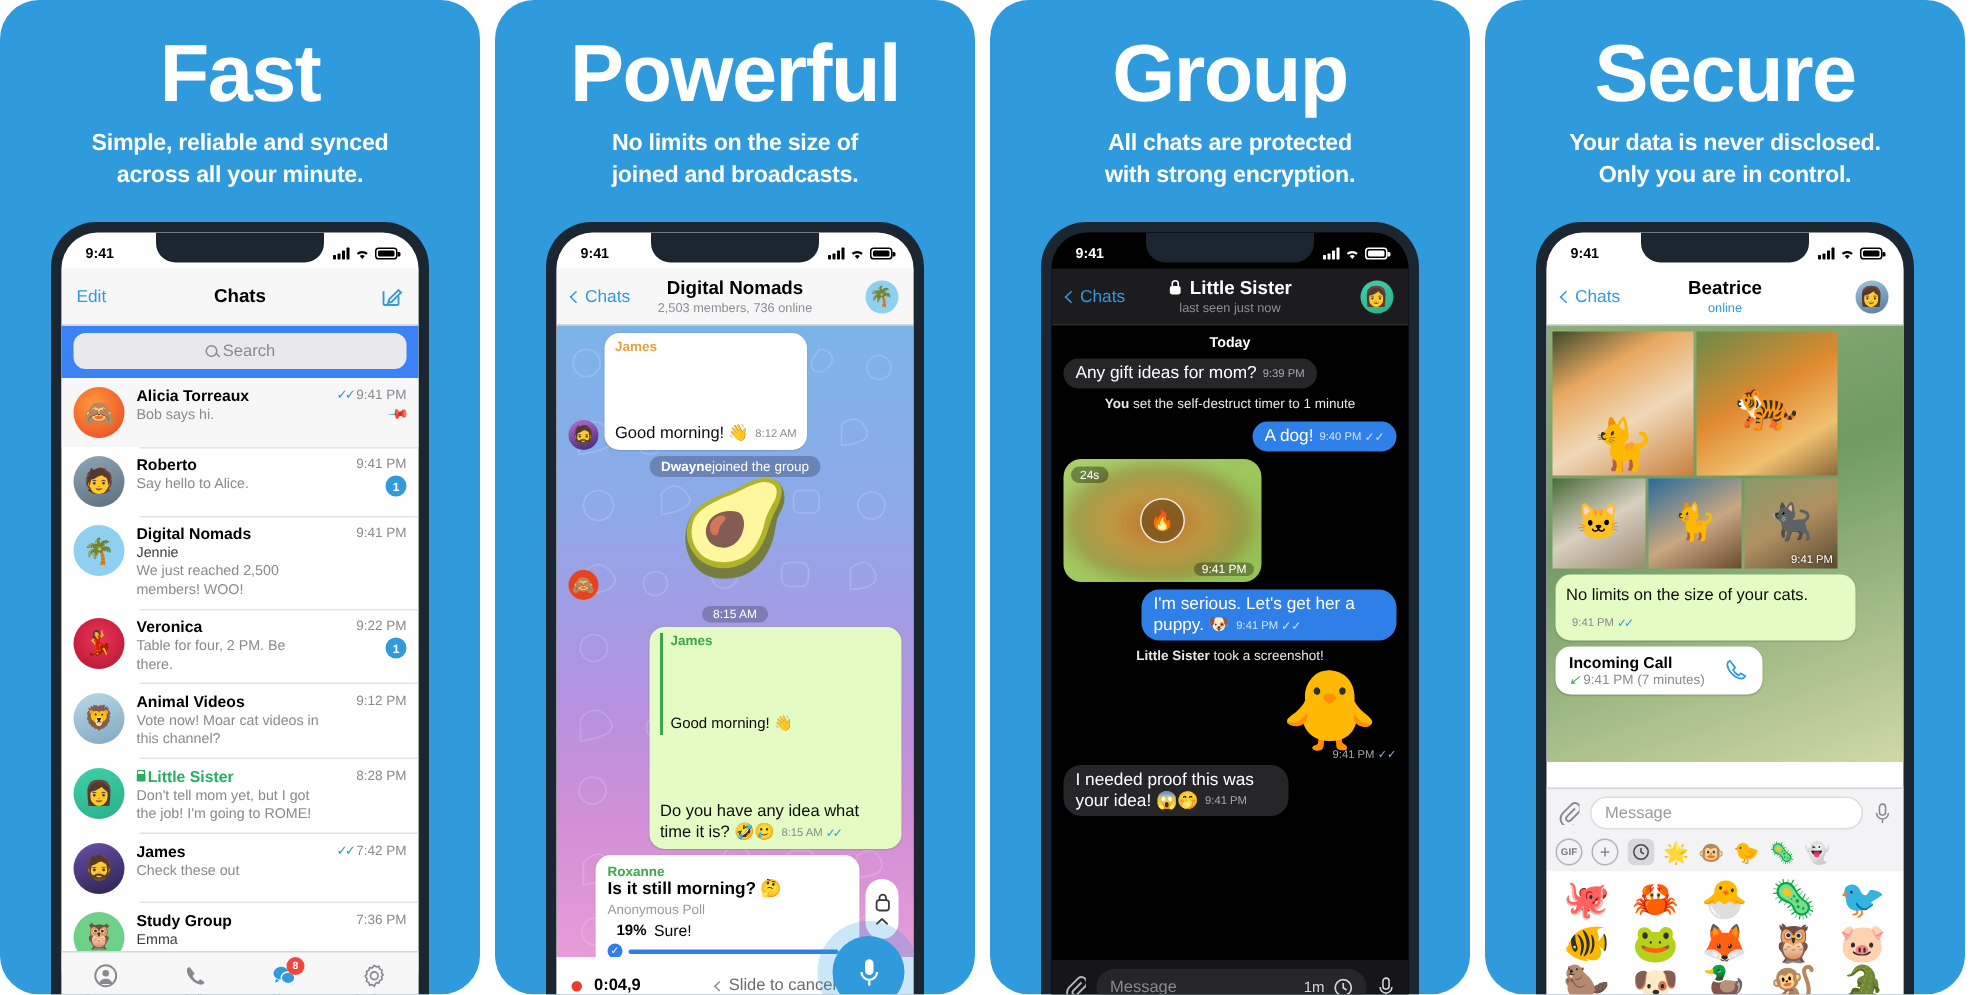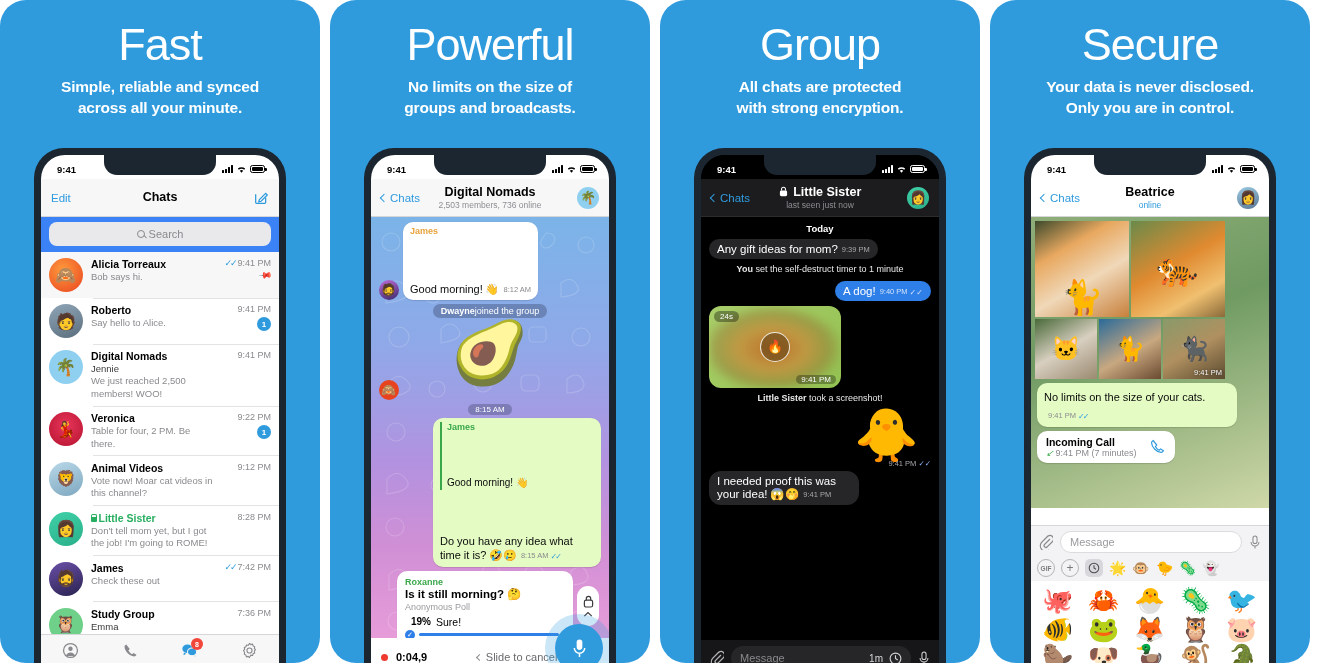--- a/index.html
+++ b/index.html
@@ -7,21 +7,21 @@
   body { font-family:"Liberation Sans", sans-serif; -webkit-font-smoothing:antialiased; }
 
   .gallery { display:flex; width:1320px; height:663px; gap:10px; }
   .panel {
     width:320px; height:663px; border-radius:26px;
     position:relative; overflow:hidden; flex:0 0 320px;
   }
 
   
   .headline { position:absolute; top:22px; left:0; right:0; text-align:center; color:#fff; }
-  .headline .title { font-size:45px; font-weight:normal; letter-spacing:-1px; line-height:1.0;text-align:center; }
+  .headline .title { font-size:54px; font-weight:bold; letter-spacing:-1px; line-height:1.0;text-align:center; }
   .headline .sub { font-size:15.5px; font-weight:bold; line-height:1.38; margin-top:9px; padding:0 18px; letter-spacing:-0.2px;}
 
   
   .phone {
     position:absolute; left:50%; transform:translateX(-50%);
     top:148px; width:252px; height:528px;
     background:#1c2630; border-radius:30px 30px 0 0;
     padding:7px 7px 0 7px;
   }
   .screen {
@@ -401,21 +401,21 @@
         </div>
       </div>
     </div>
   </div>
 
   <div class="panel" style="background:#2f9bdd;">
     <div class="headline">
       <div class="title">Powerful</div>
       <div class="sub">
         <span>No limits on the size of</span><br>
-        <span>groups and broadcasts.</span>
+        <span>joined and broadcasts.</span>
       </div>
     </div>
 
     <div class="phone">
       <div class="screen">
         <div class="notch"></div>
         <div class="statusbar light-sb">
           <span class="time">9:41</span>
           <span class="sbicons">
             <span class="bars">
@@ -705,20 +705,23 @@
             <div class="selfdestruct">
               <div class="sd-blur" style="background:radial-gradient(ellipse at 48% 52%, rgba(190,110,40,.95) 0%, rgba(200,140,60,.8) 34%, rgba(150,80,30,.35) 58%, rgba(150,190,90,0) 74%);filter:blur(3px);"></div>
               <div class="sd-timer">24s</div>
               <div class="sd-flame">
                   <span style="font-size:13px">🔥</span>
                 </div>
               <div class="sd-time">9:41 PM</div>
             </div>
           </div>
 
+          <div style="text-align:right;margin-top:4px">
+            <span class="dbub blue" style="text-align:left"><span>I'm serious. Let's get her a puppy. 🐶</span><span class="dtm on-blue">9:41 PM</span><span style="font-size:8px;color:#cfe2fb;margin-left:2px">✓✓</span></span>
+          </div>
 
           <div class="sysline"><b>Little Sister</b> took a screenshot!</div>
 
 
           <div style="text-align:right;margin-top:2px">
             <div style="font-size:52px;line-height:1;margin-right:12px">🐥</div>
             <div style="font-size:7.5px;color:#a8a8ac;margin-top:-2px"><span>9:41 PM</span> <span style="color:#8ab4f8">✓✓</span></div>
           </div>
 
           <div style="text-align:left;margin-top:3px">

